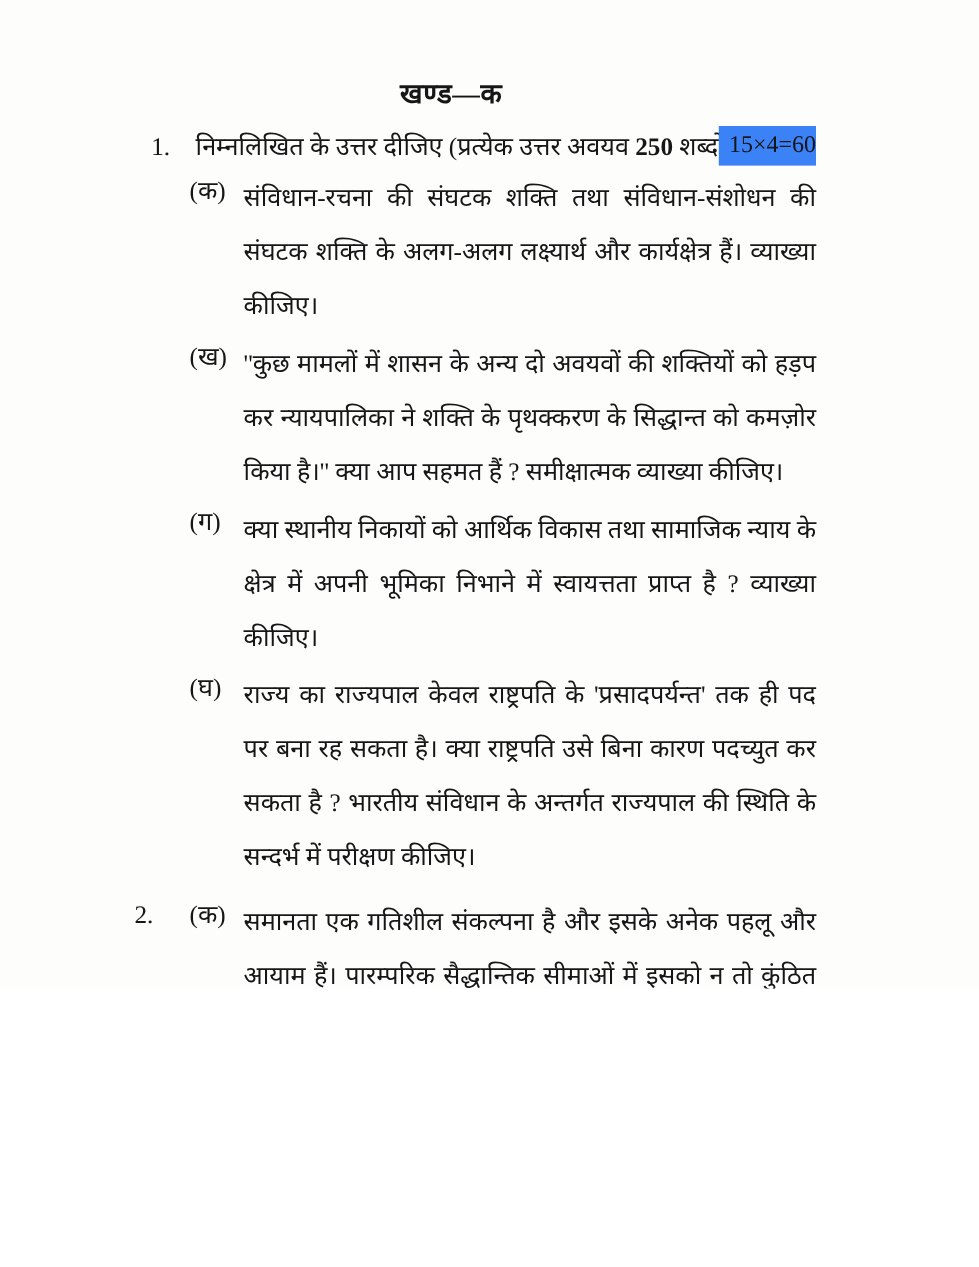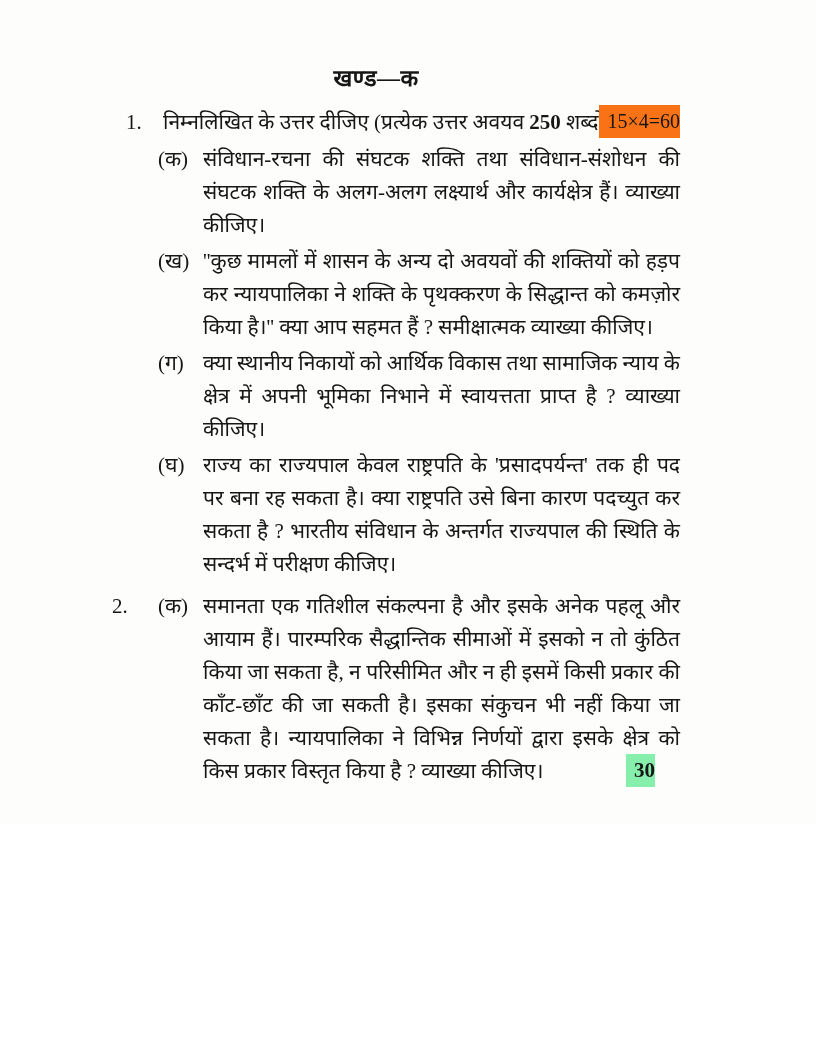--- a/index.html
+++ b/index.html
@@ -51,40 +51,40 @@
     font-size: 21px;
     line-height: 33px;
     text-align: justify;
   }
   .bold { font-weight: bold; }
   .marks-inline {
     position: absolute;
     right: 0;
     bottom: 1px;
     font-size: 20px;
-    background: #f97316;
+    background: #3b82f6;
     padding-left: 8px;
   }
   .part-row {
     display: flex;
     margin-left: 46px;
     margin-top: 3px;
   }
   .part-row.first { margin-top: 4px; }
   .part-label {
     flex: 0 0 45px;
     width: 45px;
     font-size: 21px;
     line-height: 33px;
   }
   .part-text {
     flex: 1;
     position: relative;
     font-size: 21px;
-    line-height: 33px;
+    line-height: 45px;
     text-align: justify;
   }
   .q2-block { margin-top: 9px; }
   .marks-end {
     position: absolute;
     right: 25px;
     bottom: 1px;
     font-weight: bold;
     font-size: 21px;
     background: #86efac;

